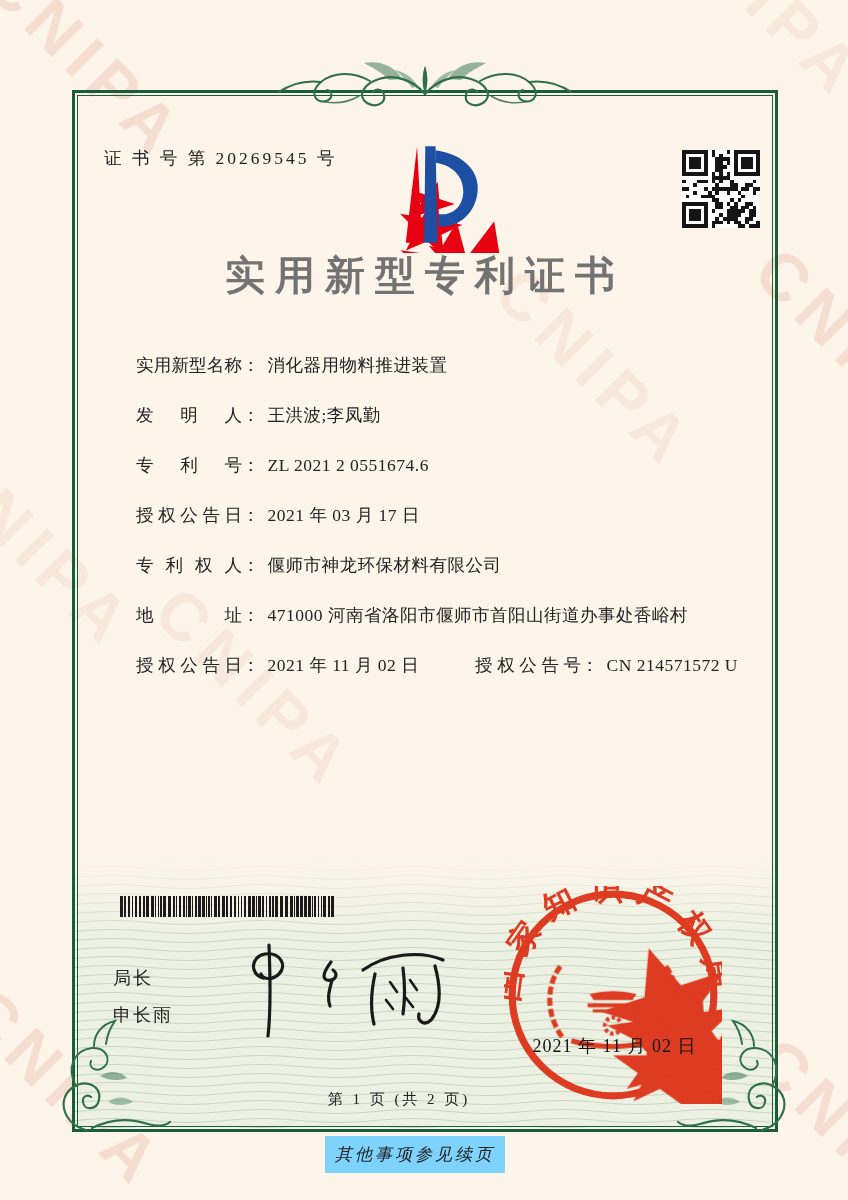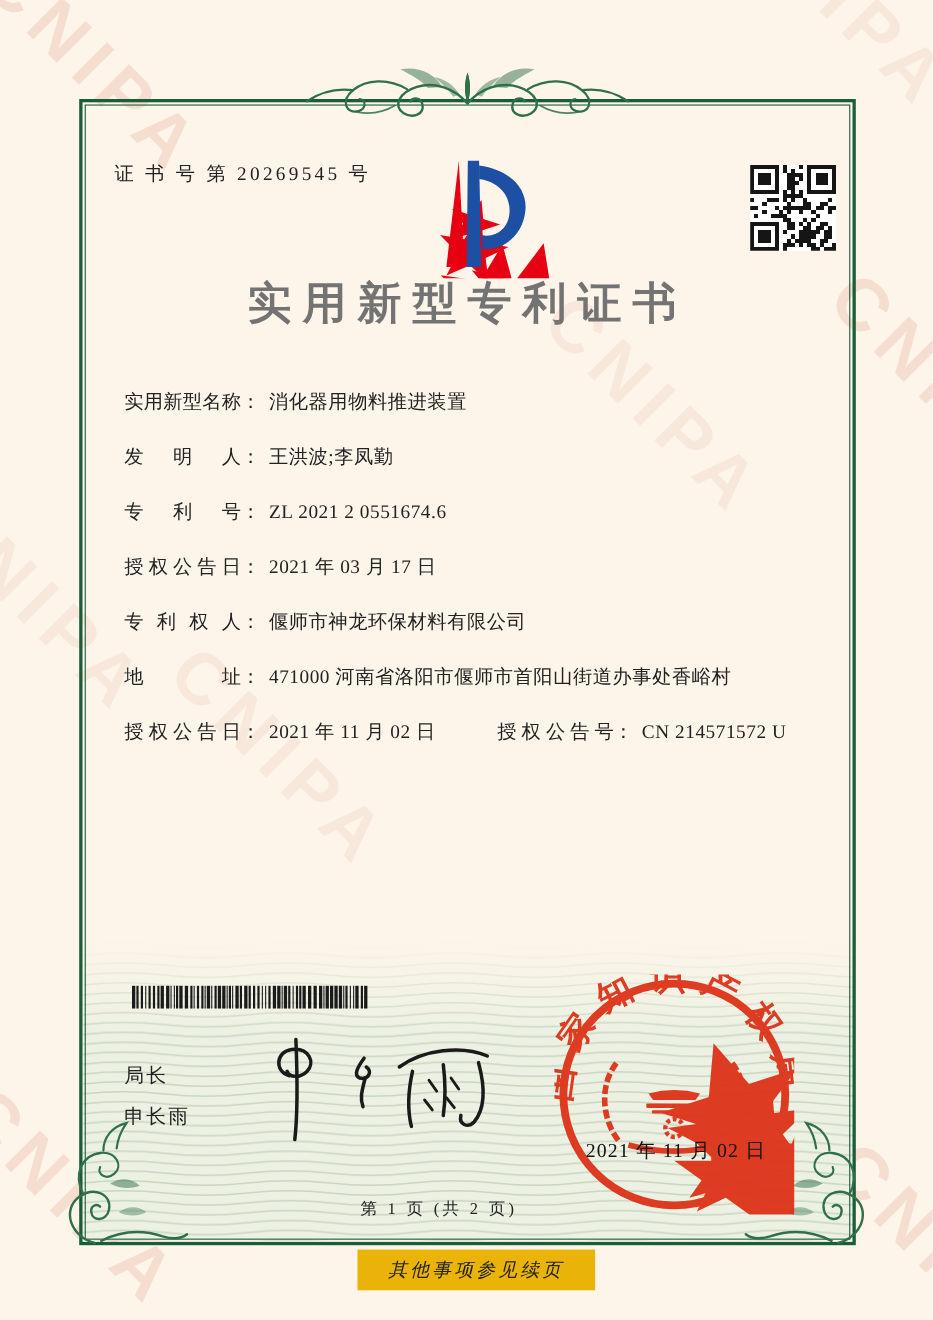--- a/index.html
+++ b/index.html
@@ -19,38 +19,38 @@
   .frame-inner{position:absolute;inset:2px;border:1px solid var(--border_green);}
   .orn{position:absolute;z-index:3;color:var(--ornament_green);}
   .cert-no{left:104px;top:146px;font-size:17.5px;letter-spacing:3px;z-index:4;}
   .logo{left:336px;top:138px;z-index:4;}
   .lred{color:var(--logo_red);}
   .lblue{color:var(--logo_blue);}
   .qr{left:682px;top:150px;z-index:4;background:#fff;}
   .title{left:75px;top:248px;width:700px;text-align:center;font-size:40px;font-weight:bold;
          letter-spacing:10px;color:#737373;z-index:4;}
   .fields{left:113px;top:352px;width:630px;font-size:17.5px;z-index:4;}
-  .frow{position:relative;height:50px;line-height:26px;}
+  .frow{position:relative;height:50px;line-height:26px;margin-left:23px;}
   .flabel{display:inline-block;width:106px;text-align:justify;text-align-last:justify;vertical-align:top;}
   .fcolon{margin-right:8px;}
   .fvalue{letter-spacing:0.5px;}
   .grant-no-group{position:absolute;left:339px;top:0;}
   .body-text{left:113px;top:698px;width:630px;font-size:16.5px;line-height:29.5px;
              font-style:italic;z-index:4;color:#1f1f1f;}
   .body-text p{margin:0;text-indent:2em;}
   .barcode{left:120px;top:896px;z-index:4;}
   .signer{left:113px;top:966px;font-size:18px;letter-spacing:2px;z-index:4;}
   .signer div{margin-bottom:13px;}
   .signature{left:235px;top:940px;z-index:4;}
   .seal{left:504px;top:886px;z-index:5;color:var(--seal_red);}
   .seal-date{left:512px;top:1034px;width:205px;text-align:center;font-size:18px;
              letter-spacing:1px;color:#141414;z-index:6;}
   .pagefoot{left:75px;top:1090px;width:648px;text-align:center;font-size:15px;
             letter-spacing:3px;z-index:4;}
-  .cont-note{left:325px;top:1136px;background:#eab308;padding:7px 28px;font-size:17px;
+  .cont-note{left:325px;top:1136px;background:#7dd3fc;padding:7px 10px;font-size:17px;
              font-style:italic;letter-spacing:3px;z-index:4;}
 </style>
 </head>
 <body>
 
 <div class="page">
 
   <span class="wm" style="left:-40px;top:20px;">CNIPA</span>
   <span class="wm light" style="left:640px;top:-40px;">CNIPA</span>
   <span class="wm light" style="left:470px;top:330px;">CNIPA</span>

